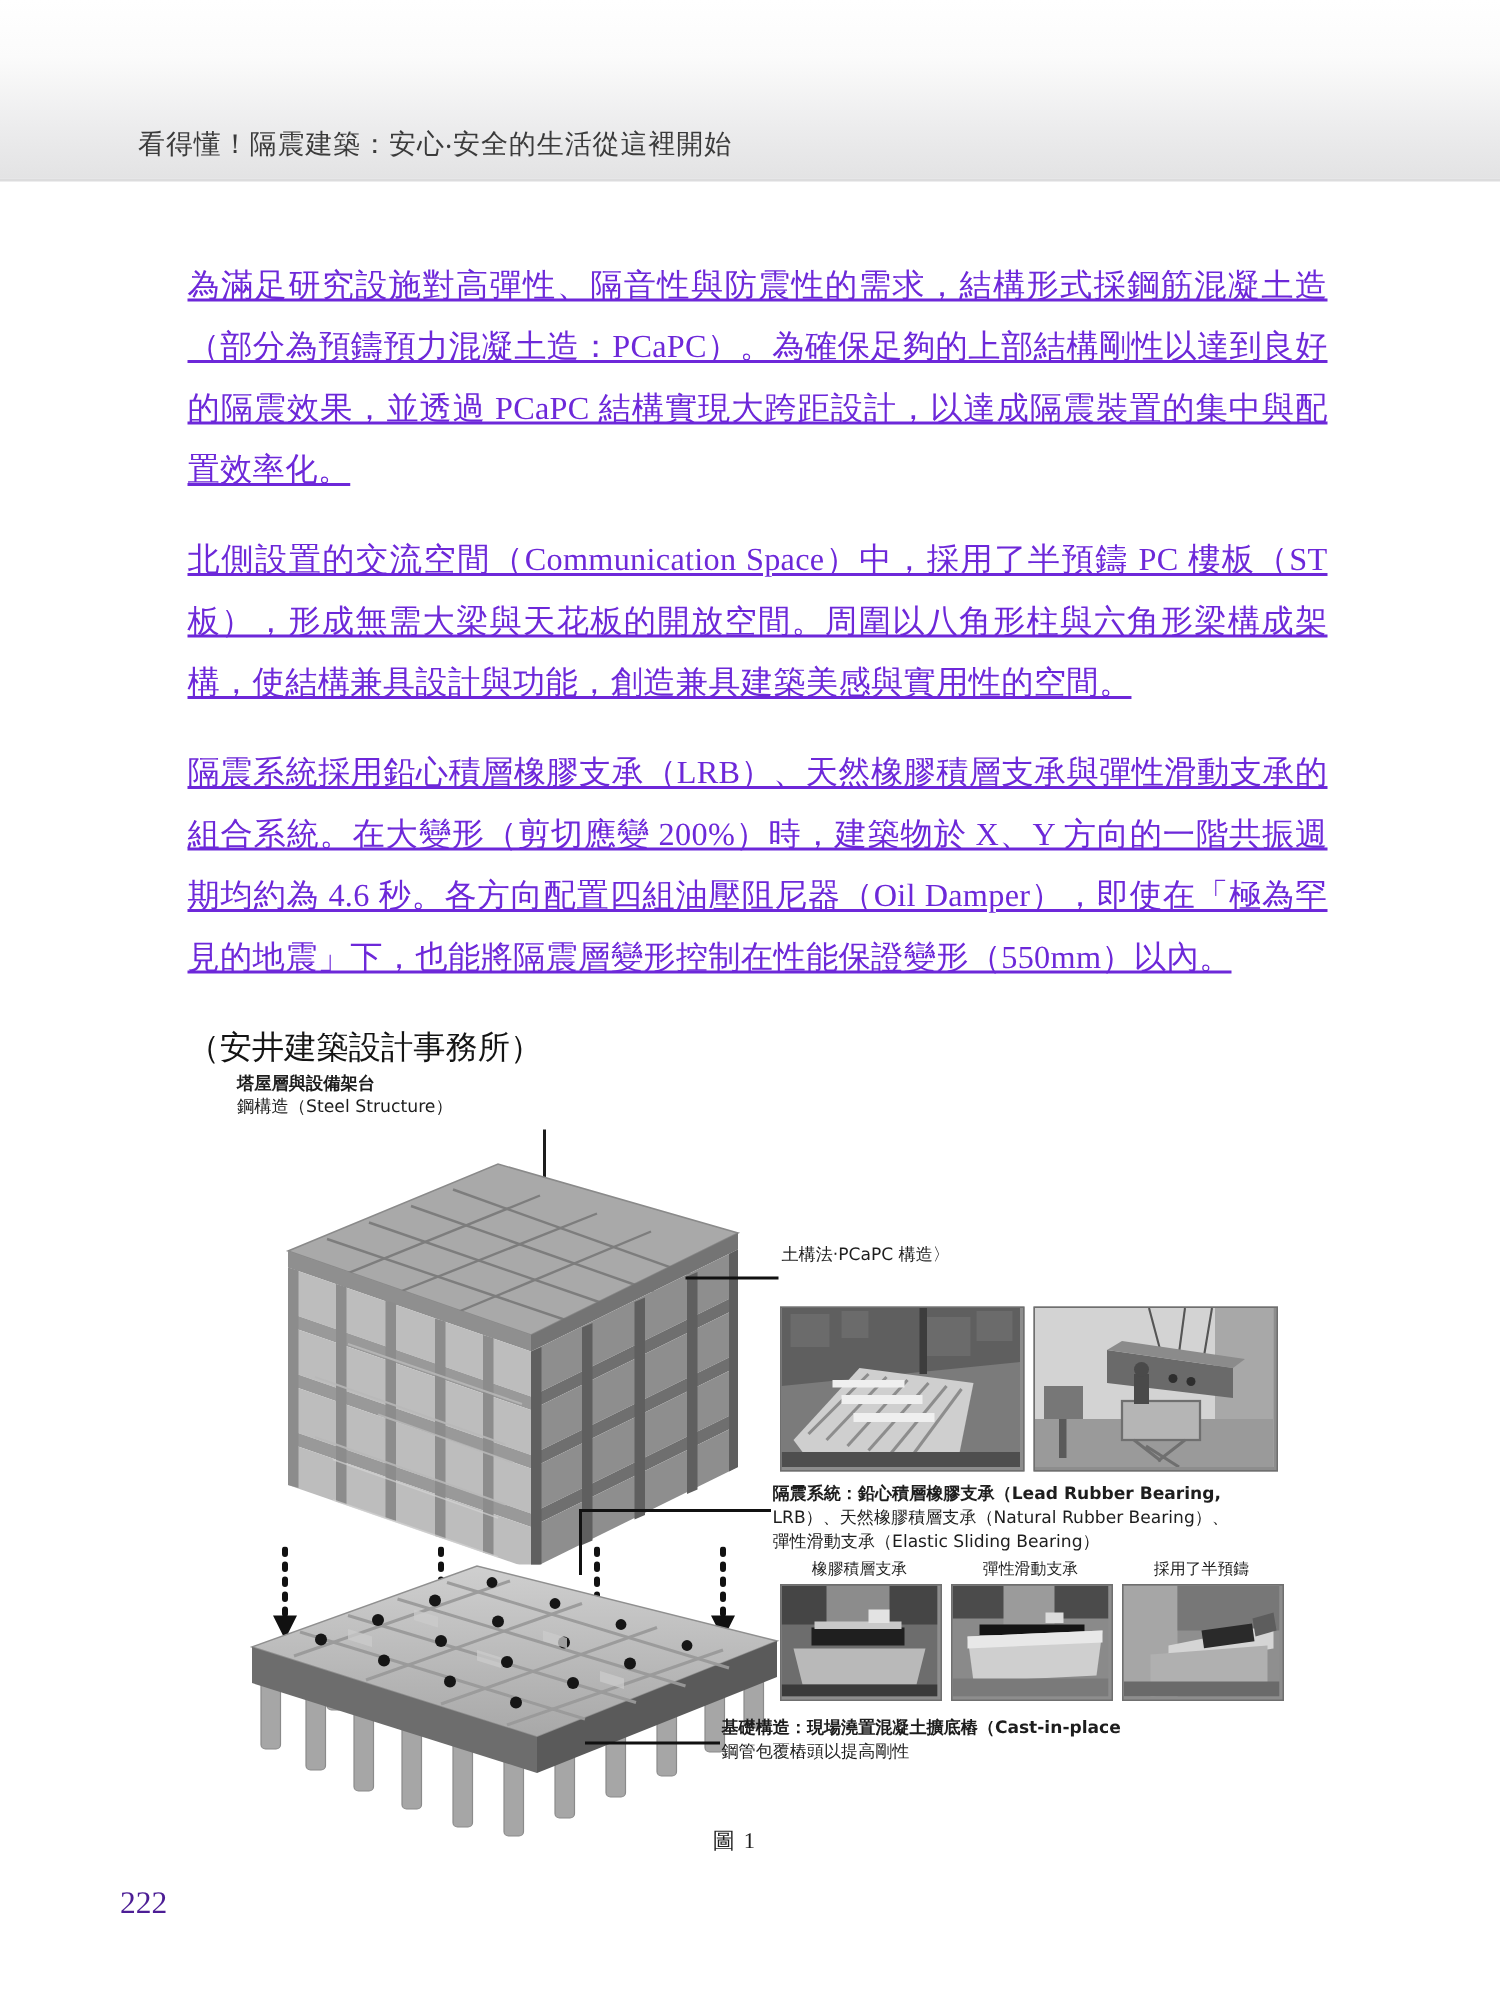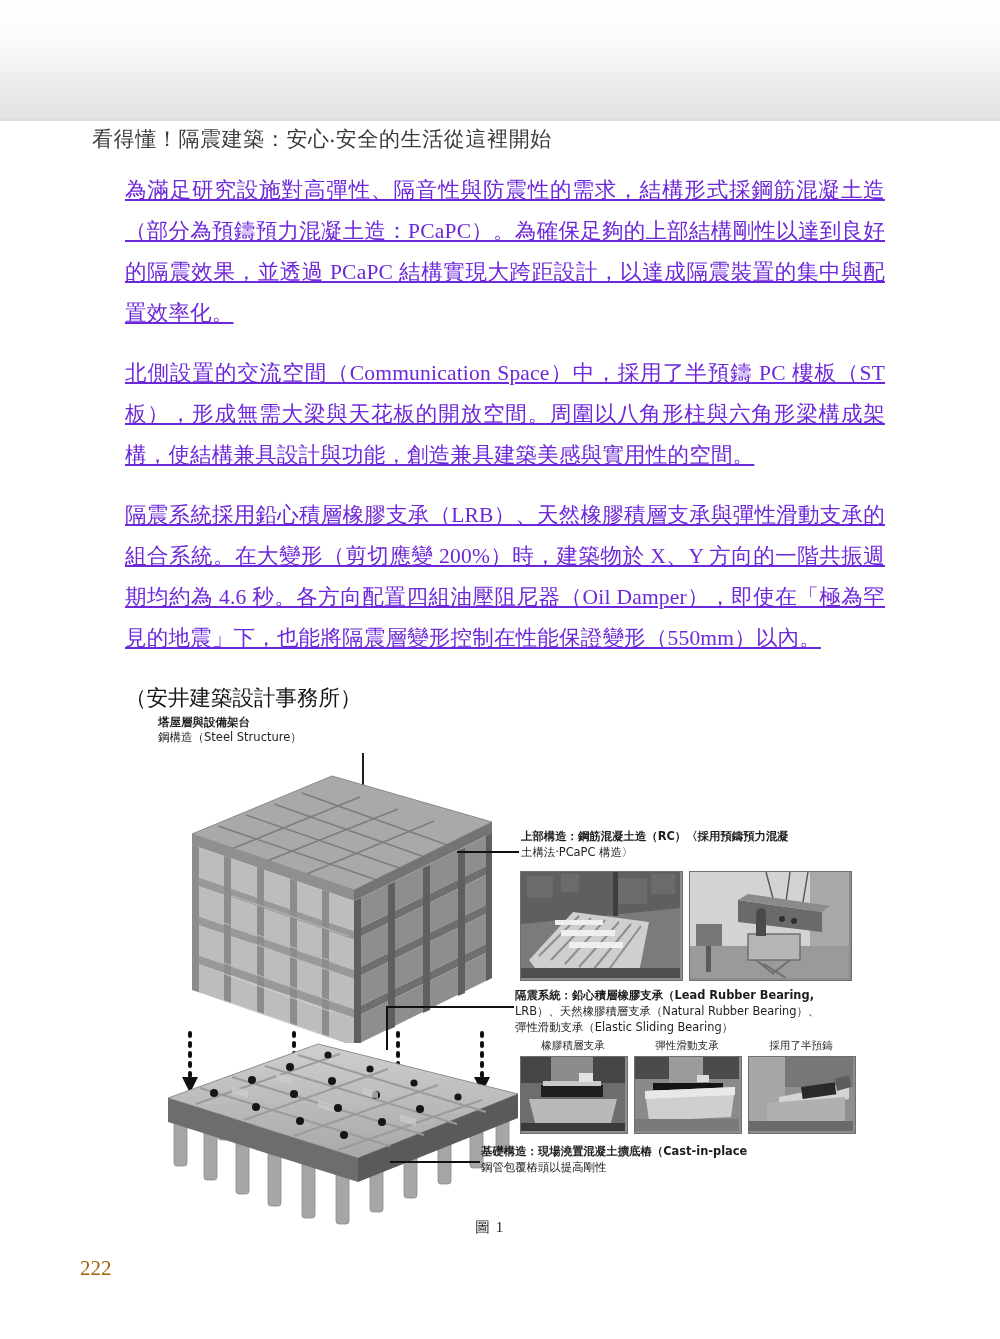--- a/index.html
+++ b/index.html
@@ -25,26 +25,25 @@
   }
   .header-rule {
     position: absolute;
     left: 0; top: 119px;
     width: 1000px; height: 2px;
     background: #dcdcdd;
   }
   .header-title {
     position: absolute;
     left: 92px; top: 83px;
-    font-size: 21px;
+    font-size: 18px;
     letter-spacing: 0.6px;
     color: #3b3b3b;
     font-family: "Liberation Serif", "DejaVu Serif", serif;
     white-space: nowrap;
-    margin-top: 41px;
   }
 
   
   .content {
     position: absolute;
     left: 125px; top: 158px;
     width: 760px;
   }
   .para {
     font-size: 21.5px;
@@ -168,21 +167,21 @@
     font-size: 15px;
     color: #1d1d1d;
     letter-spacing: 1px;
   }
 
   
   .page-number {
     position: absolute;
     left: 80px; top: 1256px;
     font-size: 21px;
-    color: #a16207;
+    color: #4c1d95;
     font-family: "Liberation Serif", "DejaVu Serif", serif;
     text-align: right;
   }
 </style>
 </head>
 <body>
 
 <div class="header-band"></div>
 <div class="header-rule"></div>
 <div class="header-title">看得懂！隔震建築：安心‧安全的生活從這裡開始</div>
@@ -359,21 +358,20 @@
   </div>
 
   <div class="conn" style="left:357px; top:145px; width:62px; height:2px;"></div>
 
   <div class="conn" style="left:286px; top:300px; width:2px; height:44px;"></div>
   <div class="conn" style="left:286px; top:300px; width:128px; height:2px;"></div>
 
   <div class="conn" style="left:290px; top:455px; width:90px; height:2px;"></div>
 
   <div class="callout callout-upper">
-    <div class="hd">上部構造：鋼筋混凝土造（RC）〈採用預鑄預力混凝</div>
     <div>土構法‧PCaPC 構造〉</div>
   </div>
 
   <div class="photo photo-aerial">
     <svg width="159" height="106" viewBox="0 0 159 106">
       <rect width="159" height="106" fill="#7b7b7b"></rect>
       <polygon points="0,0 159,0 159,36 0,52" fill="#5f5f5f"></polygon>
       <g fill="#6b6b6b">
         <rect x="6" y="4" width="26" height="22"></rect>
           <rect x="40" y="2" width="18" height="18"></rect>

